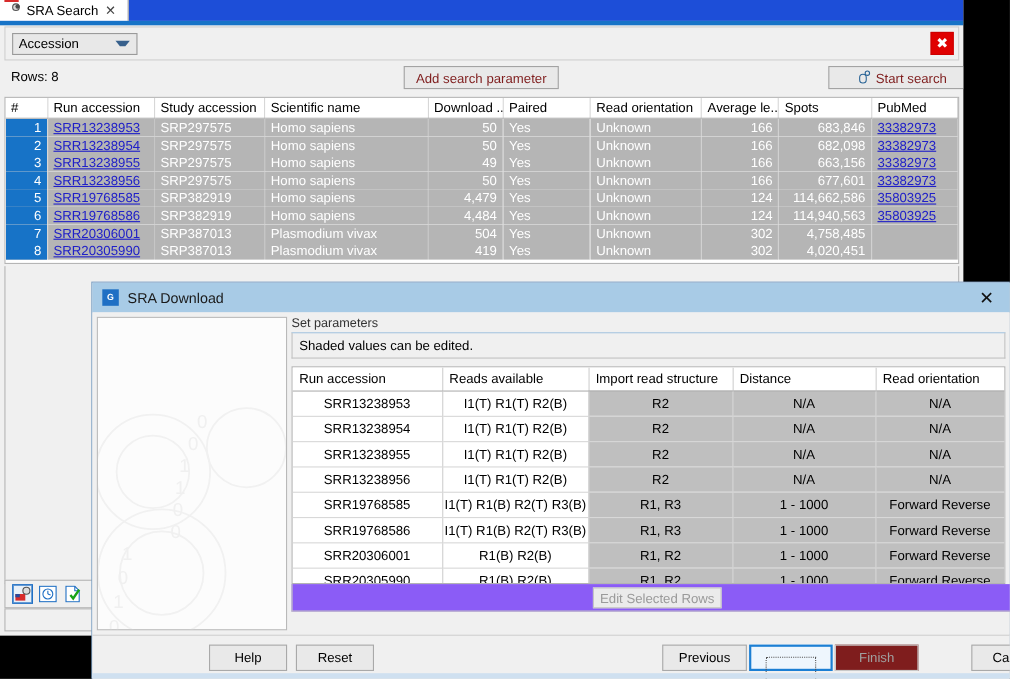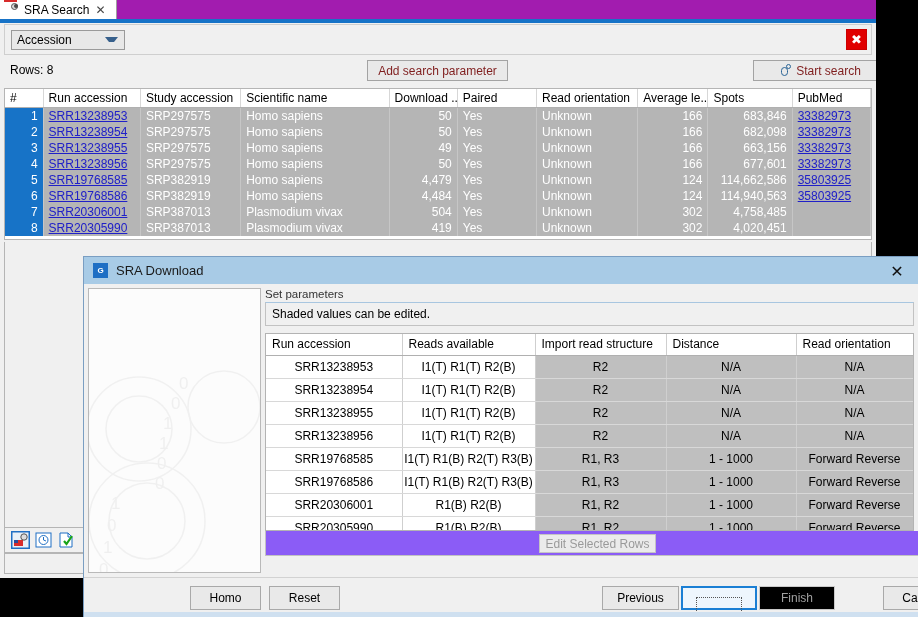--- a/index.html
+++ b/index.html
@@ -7,21 +7,21 @@
     width:918px;height:617px;overflow:hidden;
     font-family:"Liberation Sans","DejaVu Sans",sans-serif;
     font-size:12px;color:#000;background:#000;
     -webkit-font-smoothing:antialiased;
   }
   #root{position:relative;width:918px;height:617px;}
 
   
   .app-window{position:absolute;left:0;top:0;width:876px;height:578px;background:#f0f0f0;overflow:hidden;}
 
-  .tabstrip{position:absolute;left:0;top:0;width:876px;height:19px;background:#a21caf;}
+  .tabstrip{position:absolute;left:0;top:0;width:876px;height:19px;background:#1d4ed8;}
   .tab{position:absolute;left:0;top:0;height:19px;background:#fff;border-right:1px solid #a0a0a0;
        display:flex;align-items:center;padding:0 6px 0 4px;box-sizing:border-box;}
   .tab .tab-label{font-size:12px;margin:0 6px 0 4px;}
   .tab .tab-close{font-size:12px;color:#444;line-height:1;}
   .tab-icon{width:16px;height:14px;position:relative;flex:none;}
   .blue-rule{position:absolute;left:0;top:19px;width:876px;height:4px;background:#1773c7;}
 
   .search-panel{position:absolute;left:4px;top:24px;width:868px;height:31px;background:#f0f0f0;
                 border:1px solid #cfcfcf;box-sizing:border-box;}
   .combo{position:absolute;left:6px;top:5px;width:114px;height:20px;background:#e8e8e8;
@@ -112,21 +112,21 @@
   .gridfoot{position:absolute;left:0;top:243px;width:655px;height:25px;background:#8b5cf6;
             border:1px solid #c2c2c2;border-top:none;box-sizing:border-box;}
   .btn-editrows{position:absolute;left:273px;top:3px;width:117px;height:19px;background:#ebebeb;
                 border:1px solid #c4c4c4;box-sizing:border-box;display:flex;align-items:center;
                 justify-content:center;font-size:12px;color:#9a9a9a;}
 
   .dlg-foot{position:absolute;left:0;top:320px;width:834px;height:40px;background:#f0f0f0;
             border-top:1px solid #d2d2d2;}
   .fbtn{position:absolute;top:8px;height:24px;background:#e9e9e9;border:1px solid #a9a9a9;
         box-sizing:border-box;display:flex;align-items:center;justify-content:center;font-size:12px;}
-  .fbtn.disabled{color:#a0a0a0;background:#000000;border-color:#c9c9c9;}
+  .fbtn.disabled{color:#a0a0a0;background:#7f1d1d;border-color:#c9c9c9;}
   .fbtn.focused{border:2px solid #1b7fd4;background:#eef6fd;}
   .fbtn.focused .inner{border:1px dotted #555;padding:16px 10px;height:16px;display:flex;align-items:center;margin-top:48px;}
 
   .blackband-r{position:absolute;left:876px;top:0;width:42px;height:257px;background:#000;}
   .blackband-b{position:absolute;left:0;top:578px;width:84px;height:39px;background:#000;}
   .bottomedge{position:absolute;left:84px;top:612px;width:834px;height:5px;background:#cfe0f0;}
 </style>
 </head>
 <body>
 
@@ -443,21 +443,21 @@
           </table>
         </div>
 
         <div class="gridfoot">
           <div class="btn-editrows">Edit Selected Rows</div>
         </div>
       </div>
     </div>
 
     <div class="dlg-foot">
-      <div class="fbtn" style="left:106px;width:71px;">Homo</div>
+      <div class="fbtn" style="left:106px;width:71px;">Help</div>
       <div class="fbtn" style="left:185px;width:71px;">Reset</div>
       <div class="fbtn" style="left:518px;width:77px;">Previous</div>
       <div class="fbtn focused" style="left:597px;width:76px;">
         <span class="inner">Next</span>
       </div>
       <div class="fbtn disabled" style="left:675px;width:76px;">Finish</div>
       <div class="fbtn" style="left:753px;width:76px;margin-left:46px;">Cancel</div>
     </div>
   </div>
 

